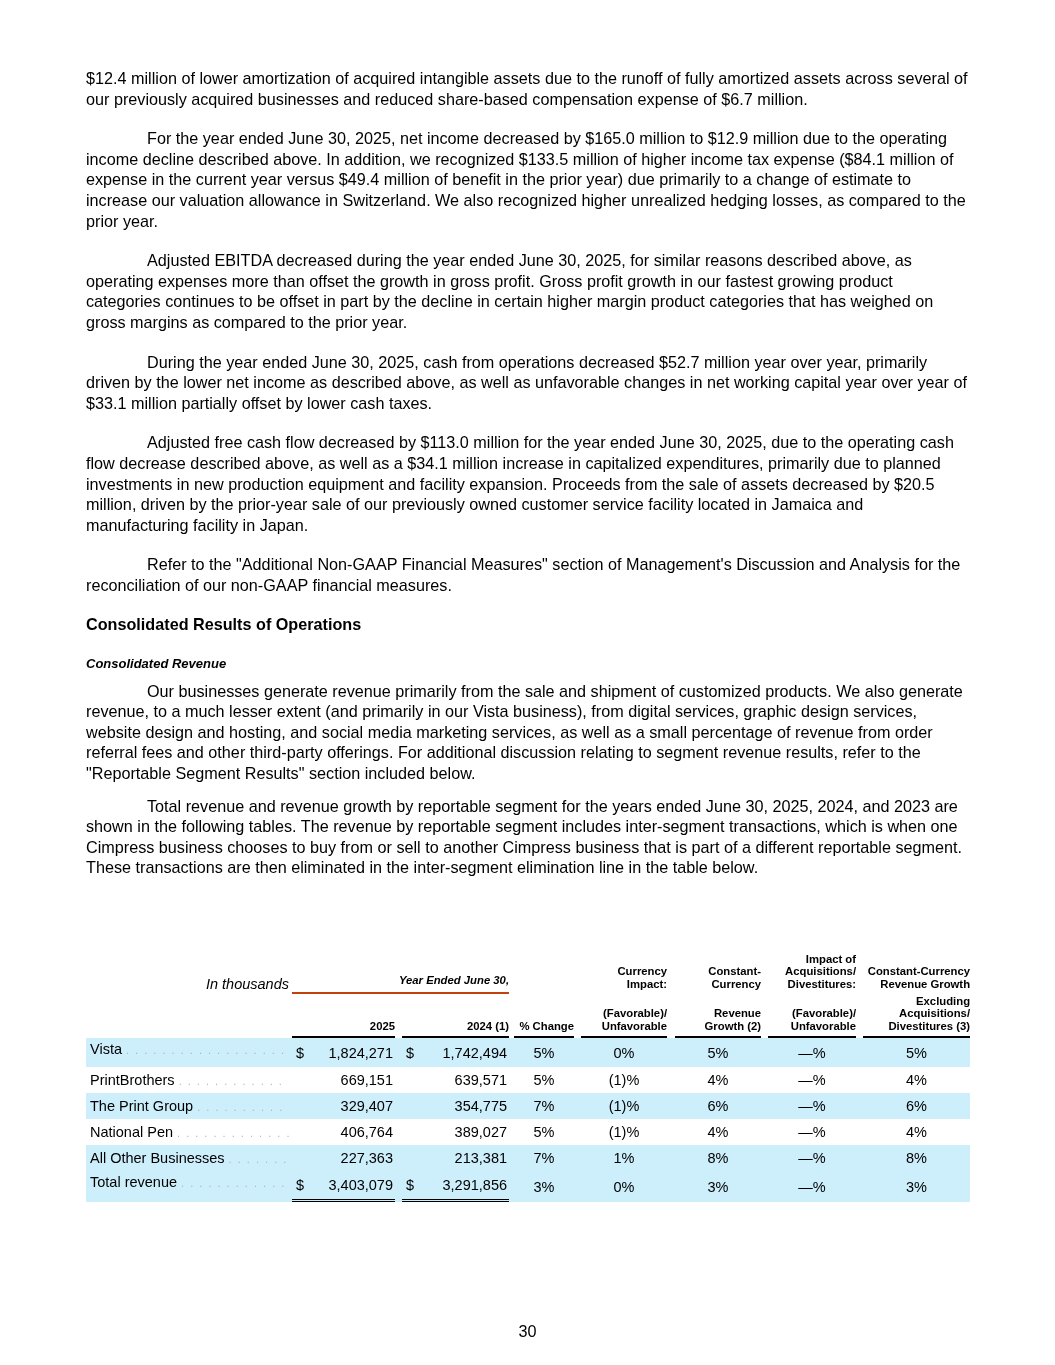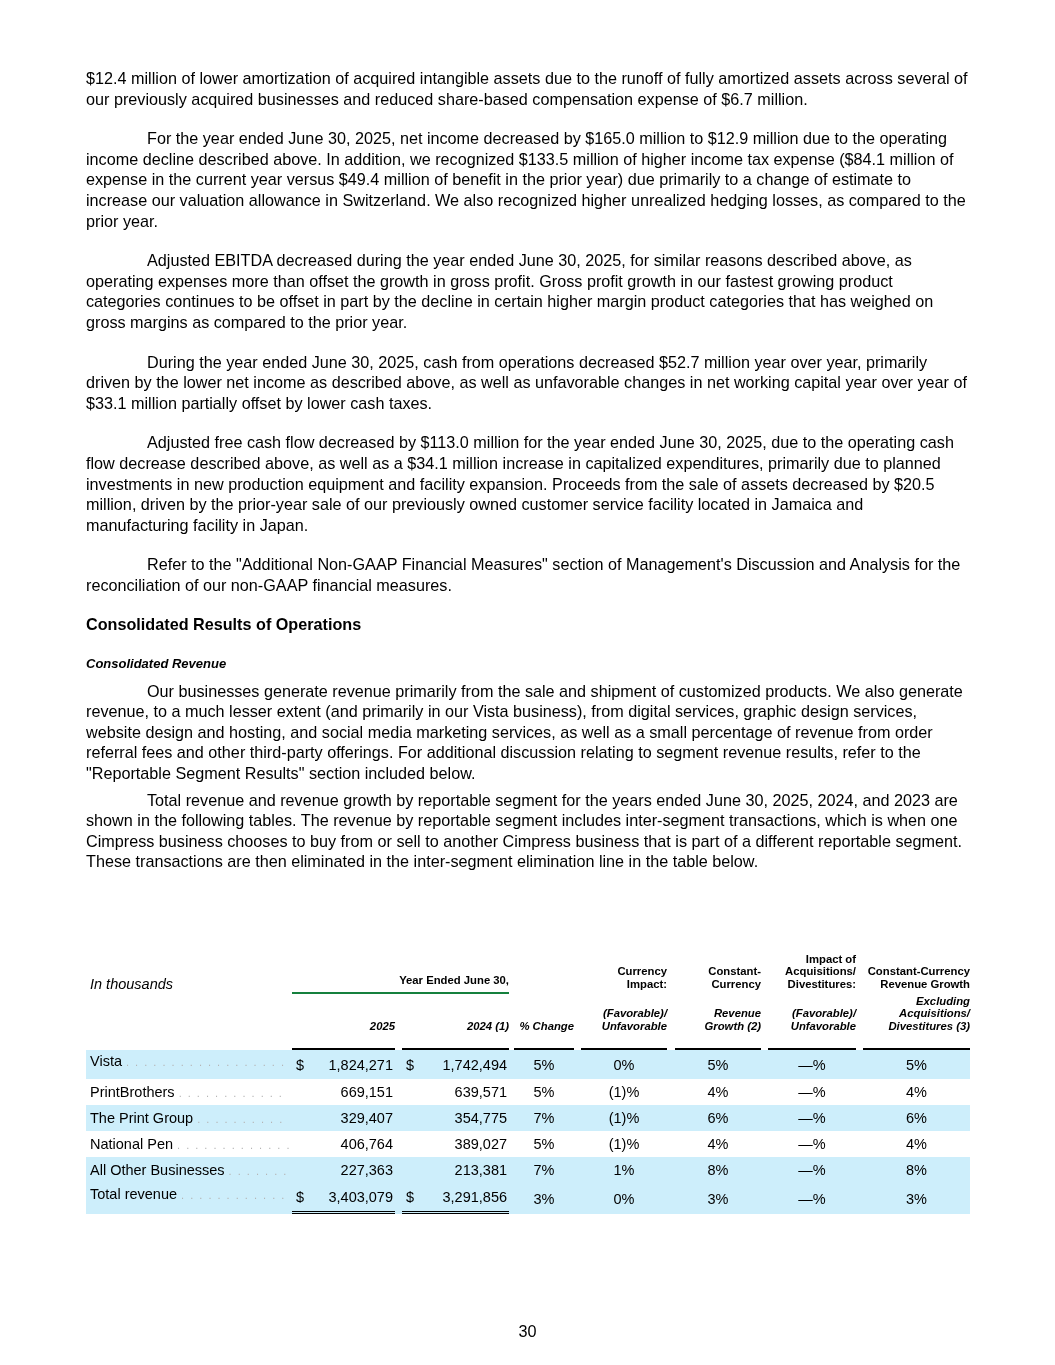--- a/index.html
+++ b/index.html
@@ -21,21 +21,21 @@
       top: 68px;
       width: 884px;
     }
     p.para {
       margin: 0 0 19px 0;
       font-size: 16.2px;
       line-height: 20.6px;
       text-indent: 61px;
     }
     p.para.noindent { text-indent: 0; }
-    p.para.tight { margin-bottom: 6px; }
+    p.para.tight { margin-bottom: 12px; }
     h3.section {
       margin: 0 0 19px 0;
       font-size: 16.2px;
       line-height: 20.6px;
       font-weight: bold;
     }
     h4.subsection {
       margin: 0 0 6px 0;
       font-size: 13px;
       line-height: 20.6px;
@@ -75,37 +75,37 @@
 
     th {
       font-weight: bold;
       font-size: 11.3px;
       line-height: 12.3px;
       text-align: right;
       vertical-align: bottom;
       padding: 0;
     }
     th.inthousands {
-      text-align: left;
+      text-align: right;
       font-weight: normal;
       font-style: italic;
       font-size: 14.5px;
       padding-left: 4px;
       padding-bottom: 4px;
     }
     th.yearhdr {
-      border-bottom: 2px solid #15803d;
+      border-bottom: 2px solid #c2410c;
       padding-bottom: 6px;
+      font-style: italic;
     }
     tr.hdr1 th { height: 58px; padding-bottom: 4px; }
     tr.hdr1 th.yearhdr { padding-bottom: 6px; }
     tr.hdr2 th {
       height: 38px;
-      padding-bottom: 16px;
-      font-style: italic;
+      padding-bottom: 4px;
     }
     tr.hdr2 th.ul { border-bottom: 2px solid #000; }
 
     td {
       padding: 0;
       height: 26px;
       vertical-align: middle;
       white-space: nowrap;
       font-size: 14.5px;
     }

